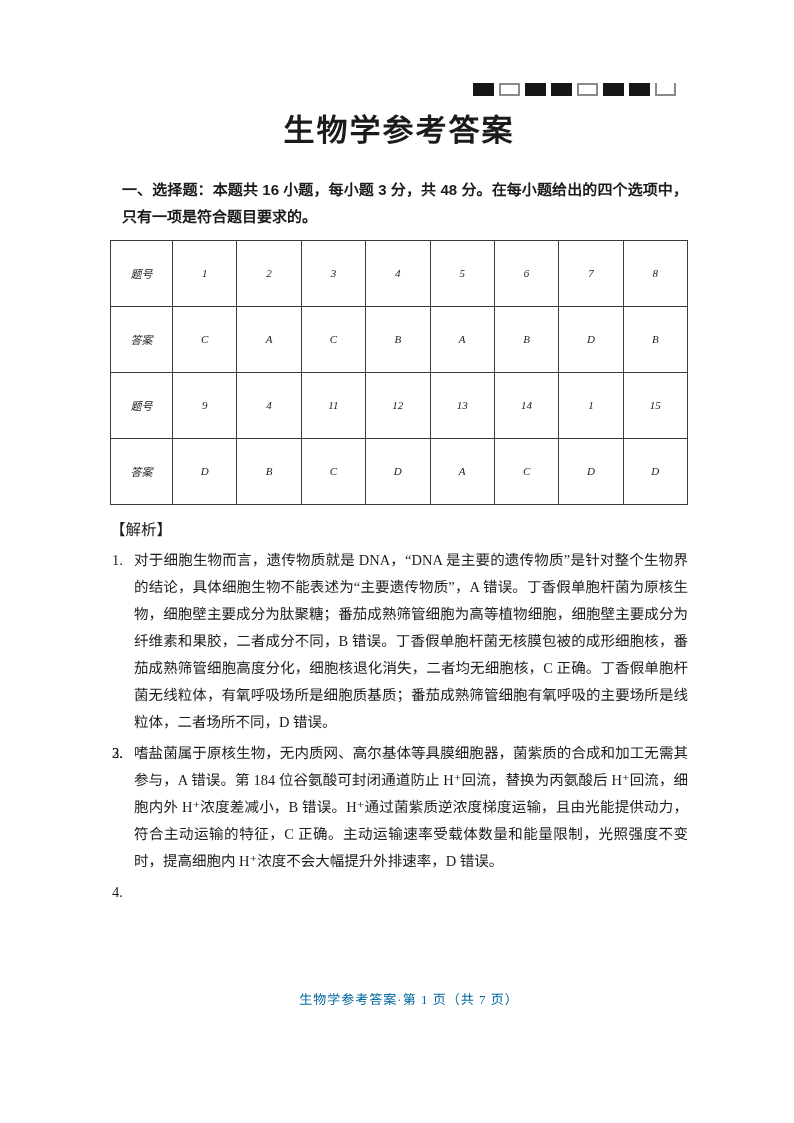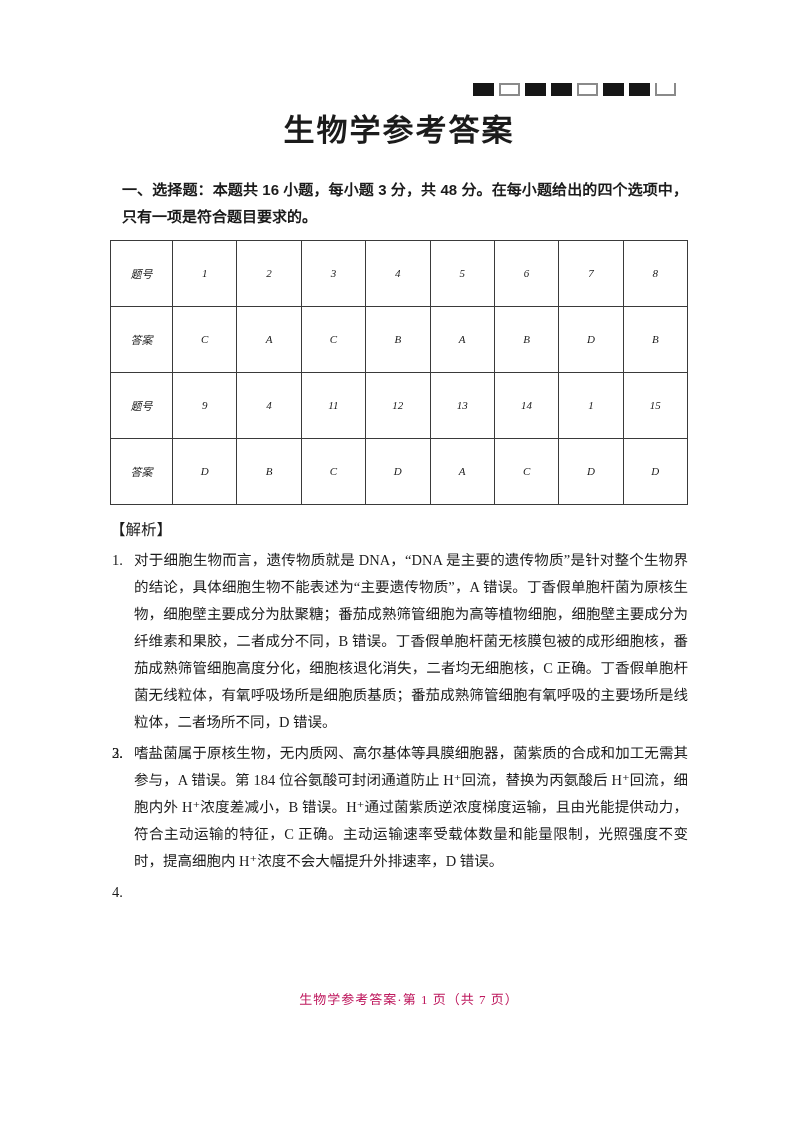--- a/index.html
+++ b/index.html
@@ -65,21 +65,21 @@
     font-size:14.5px;
     line-height:27px;
     text-align:justify;
   }
   .item .num { position:absolute; left:2px; top:0; }
   .footer {
     position:absolute; left:0; right:0; top:989px;
     text-align:center;
     font-size:13px;
     letter-spacing:1px;
-    color:#be185d;
+    color:#0369a1;
     padding-left:24px;
   }
 </style>
 </head>
 <body>
 
 <div class="page">
   <div class="reg-marks" id="reg-marks">
       <span class="mark filled"></span>
       <span class="mark hollow"></span>

